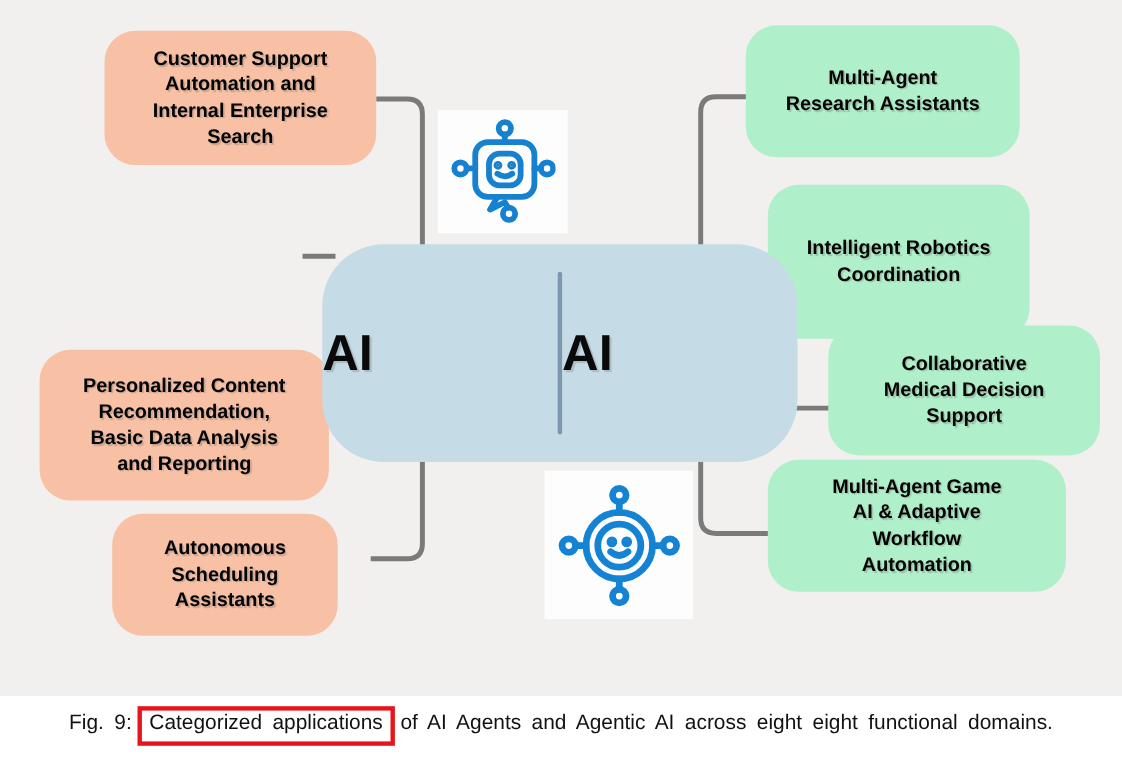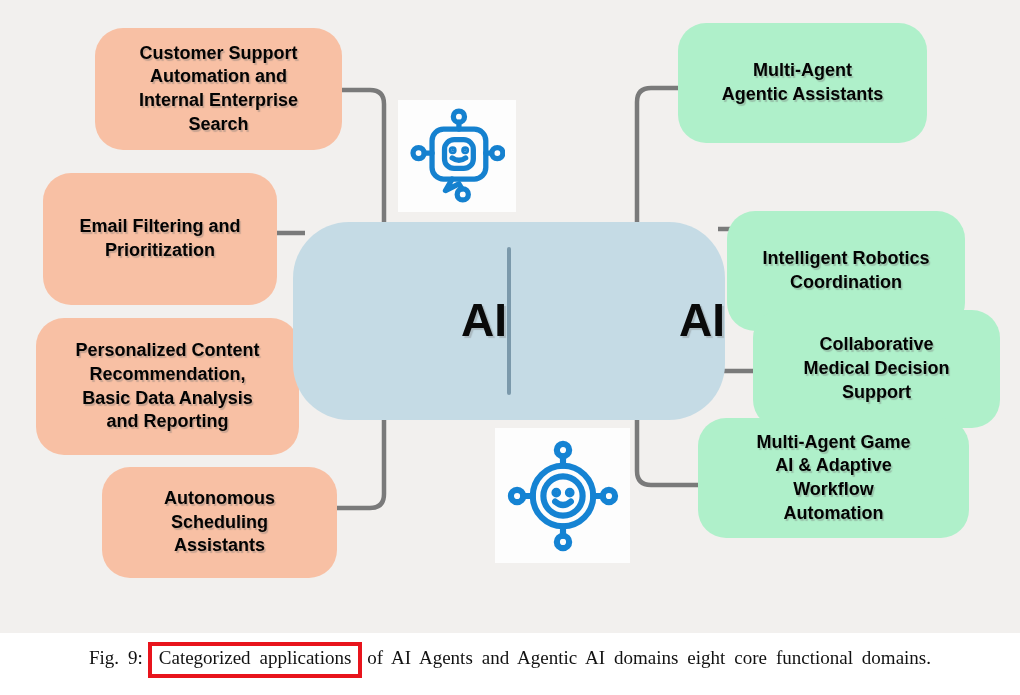--- a/index.html
+++ b/index.html
@@ -28,21 +28,21 @@
   .green  { background: #aff0ca; }
 
   .center-box {
     position: absolute; z-index: 2;
     left: 293px; top: 222px; width: 432px; height: 198px;
     background: #c5dbe5; border-radius: 56px;
     display: flex; align-items: center; justify-content: center;
   }
   .center-half {
     flex: 1; display: flex; flex-direction: column;
-    align-items: flex-end; justify-content: center;
+    align-items: flex-start; justify-content: center;
     font-weight: bold; font-size: 46px; line-height: 1.12; color: #0a0a0a;
     text-shadow: 2px 2px 1px rgba(110,110,110,0.3);
   }
   .center-divider {
     width: 4px; height: 148px; background: #7b99ab; border-radius: 2px;
   }
 
   .icon-tile {
     position: absolute; z-index: 2; background: #fdfdfd;
     display: flex; align-items: center; justify-content: center;
@@ -50,39 +50,39 @@
   .icon-tile.top { left: 398px; top: 100px; width: 118px; height: 112px; }
   .icon-tile.bottom { left: 495px; top: 428px; width: 135px; height: 135px; }
 
   .caption-strip {
     position: absolute; left: 0; top: 633px; width: 1020px; height: 62px;
     background: #ffffff;
     display: flex; justify-content: center; align-items: flex-start;
     padding-top: 9px;
   }
   .caption {
-    font-family: Liberation Serif, serif;
+    font-family: Liberation Sans, sans-serif;
     font-size: 19px; color: #121212; word-spacing: 0.22em;
     display: flex; align-items: baseline;
   }
   .caption .hl {
     display: inline-block;
     border: 4px solid #e8141c;
     padding: 1px 7px 5px 7px;
     margin: 0 5px;
   }
 
   
   .l1 { left: 95px;  top: 28px;  width: 247px; height: 122px; }
   .l2 { left: 43px;  top: 173px; width: 234px; height: 132px; }
   .l3 { left: 36px;  top: 318px; width: 263px; height: 137px; }
-  .l4 { left: 102px; top: 467px; width: 235px; height: 111px; }
+  .l4 { left: 102px; top: 467px; width: 205px; height: 111px; }
   .r1 { left: 678px; top: 23px;  width: 249px; height: 120px; }
-  .r2 { left: 727px; top: 168px; width: 238px; height: 120px; margin-top: 43px; }
-  .r3 { left: 753px; top: 310px; width: 247px; height: 118px;  }
+  .r2 { left: 698px; top: 168px; width: 238px; height: 140px; }
+  .r3 { left: 753px; top: 296px; width: 247px; height: 118px;  }
   .r4 { left: 698px; top: 418px; width: 271px; height: 120px; }
 </style>
 </head>
 <body>
 
 <div class="stage">
 
   <div class="diagram-bg"></div>
 
   <svg class="connectors" width="1020" height="633" viewBox="0 0 1020 633">
@@ -97,39 +97,35 @@
       <path d="M637,412 V471 Q637,485 651,485 H700"></path>
     </g>
   </svg>
 
   <div class="node salmon l1">
     <span>Customer Support
 Automation and
 Internal Enterprise
 Search</span>
   </div>
-  <div class="node salmon l2">
-    <span>Email Filtering and
-Prioritization</span>
-  </div>
   <div class="node salmon l3">
     <span>Personalized Content
 Recommendation,
 Basic Data Analysis
 and Reporting</span>
   </div>
   <div class="node salmon l4">
     <span>Autonomous
 Scheduling
 Assistants</span>
   </div>
 
   <div class="node green r1">
     <span>Multi-Agent
-Agentic Assistants</span>
+Research Assistants</span>
   </div>
   <div class="node green r2">
     <span>Intelligent Robotics
 Coordination</span>
   </div>
   <div class="node green r3">
     <span>Collaborative
 Medical Decision
 Support</span>
   </div>
@@ -183,17 +179,17 @@
       <line x1="14.5" y1="50" x2="23" y2="50"></line>
       <circle cx="91" cy="50" r="5.5"></circle>
       <line x1="77" y1="50" x2="85.5" y2="50"></line>
     </svg>
   </div>
 
   <div class="caption-strip">
     <div class="caption">
       <span>Fig. 9:</span>
       <span class="hl">Categorized applications</span>
-      <span>of AI Agents and Agentic AI domains eight core functional domains.</span>
+      <span>of AI Agents and Agentic AI across eight eight functional domains.</span>
     </div>
   </div>
 
 </div>
 
 </body></html>

